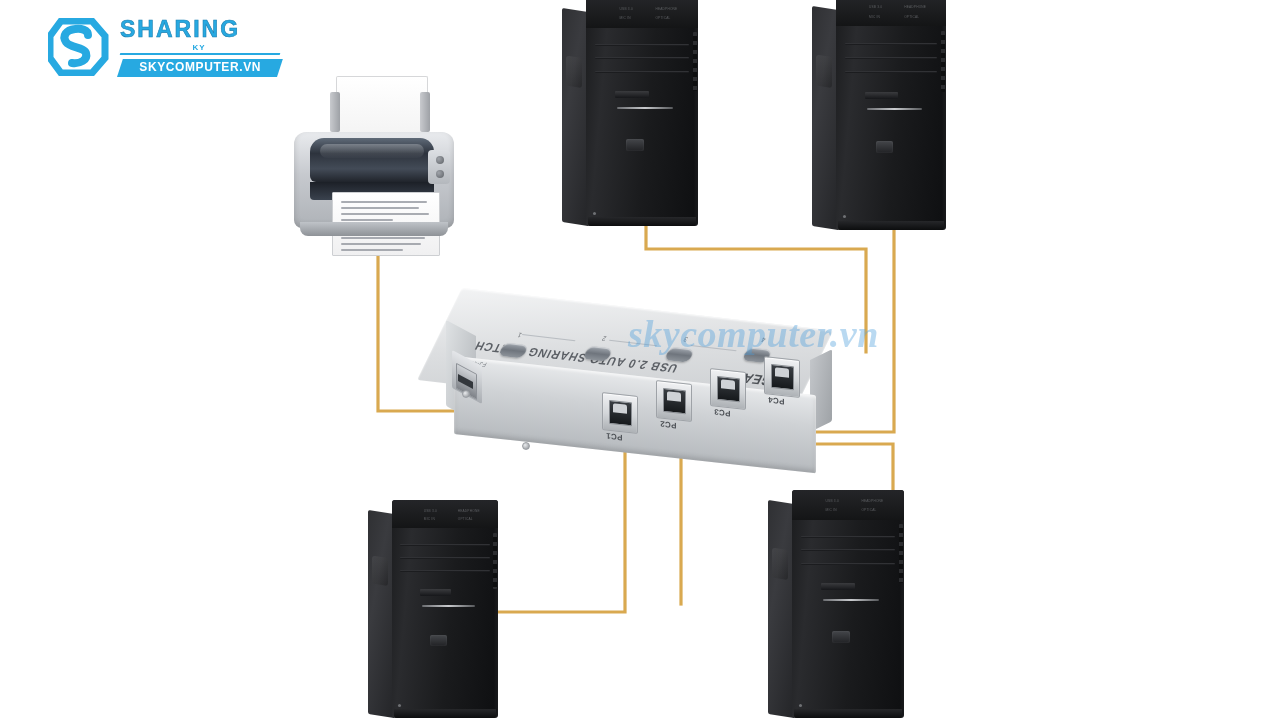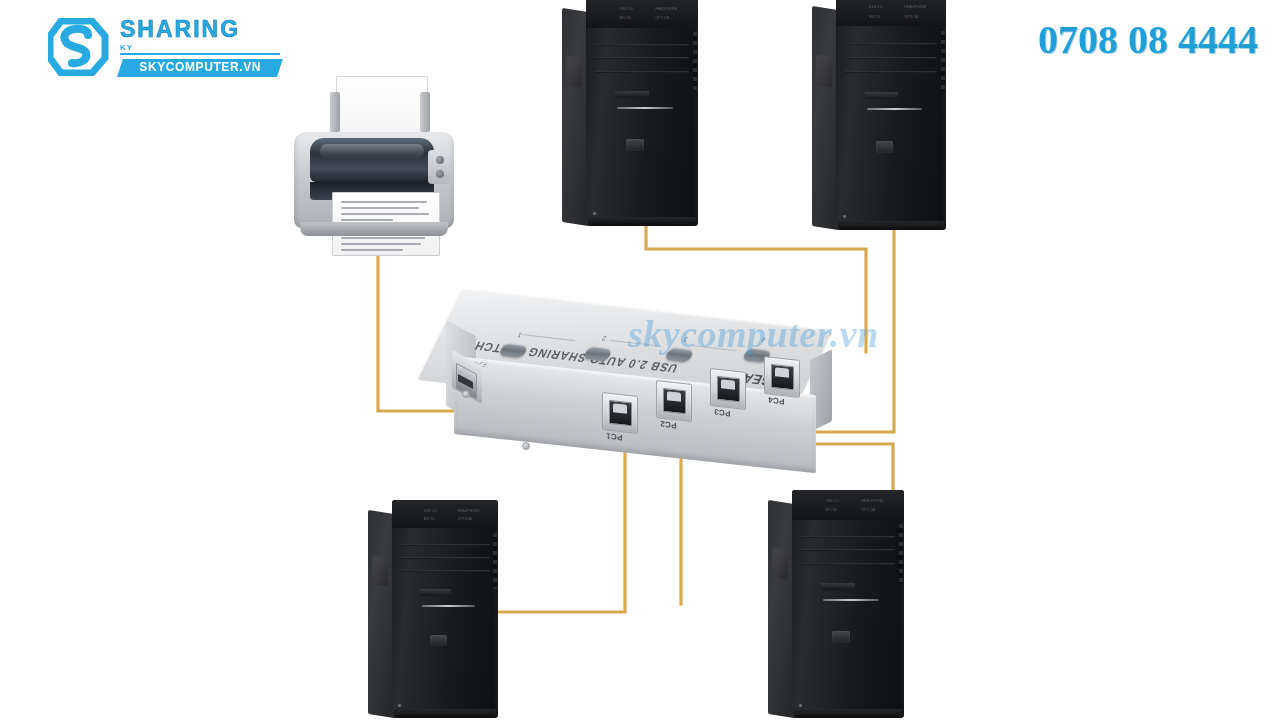--- a/index.html
+++ b/index.html
@@ -41,21 +41,21 @@
   .logo-computer {
     font-family: "Liberation Sans", sans-serif;
     font-weight: bold;
     font-size: 23px;
     letter-spacing: 2.0px;
     color: #27a9e1;
     line-height: 1;
     -webkit-text-stroke: 0.6px #1b7fb0;
   }
   .logo-ky {
-    text-align: left;
+    text-align: center;
     font-size: 8px;
     font-weight: bold;
     letter-spacing: 1px;
     color: #27a9e1;
     margin-top: 2px;
     padding-right: 2px;
   }
   .logo-rule {
     height: 2px;
     background: #27a9e1;
@@ -502,21 +502,20 @@
     <div class="logo-text-wrap">
       <div class="logo-computer">SHARING</div>
       <div class="logo-ky">KY</div>
       <div class="logo-rule"></div>
       <div class="logo-domain-bar">
         <span class="logo-domain">SKYCOMPUTER.VN</span>
       </div>
     </div>
   </div>
 
-  <div id="phone-number">0708 08 4444</div>
 
   <svg id="cables" viewBox="0 0 1280 720">
     <g fill="none" stroke="#d9a950" stroke-width="3.2" stroke-linecap="square" stroke-linejoin="miter">
 
       <path d="M378 232 L378 411 L470 411"></path>
 
       <path d="M646 222 L646 249 L866 249 L866 352"></path>
 
       <path d="M894 228 L894 432 L738 432 L738 404"></path>
 

